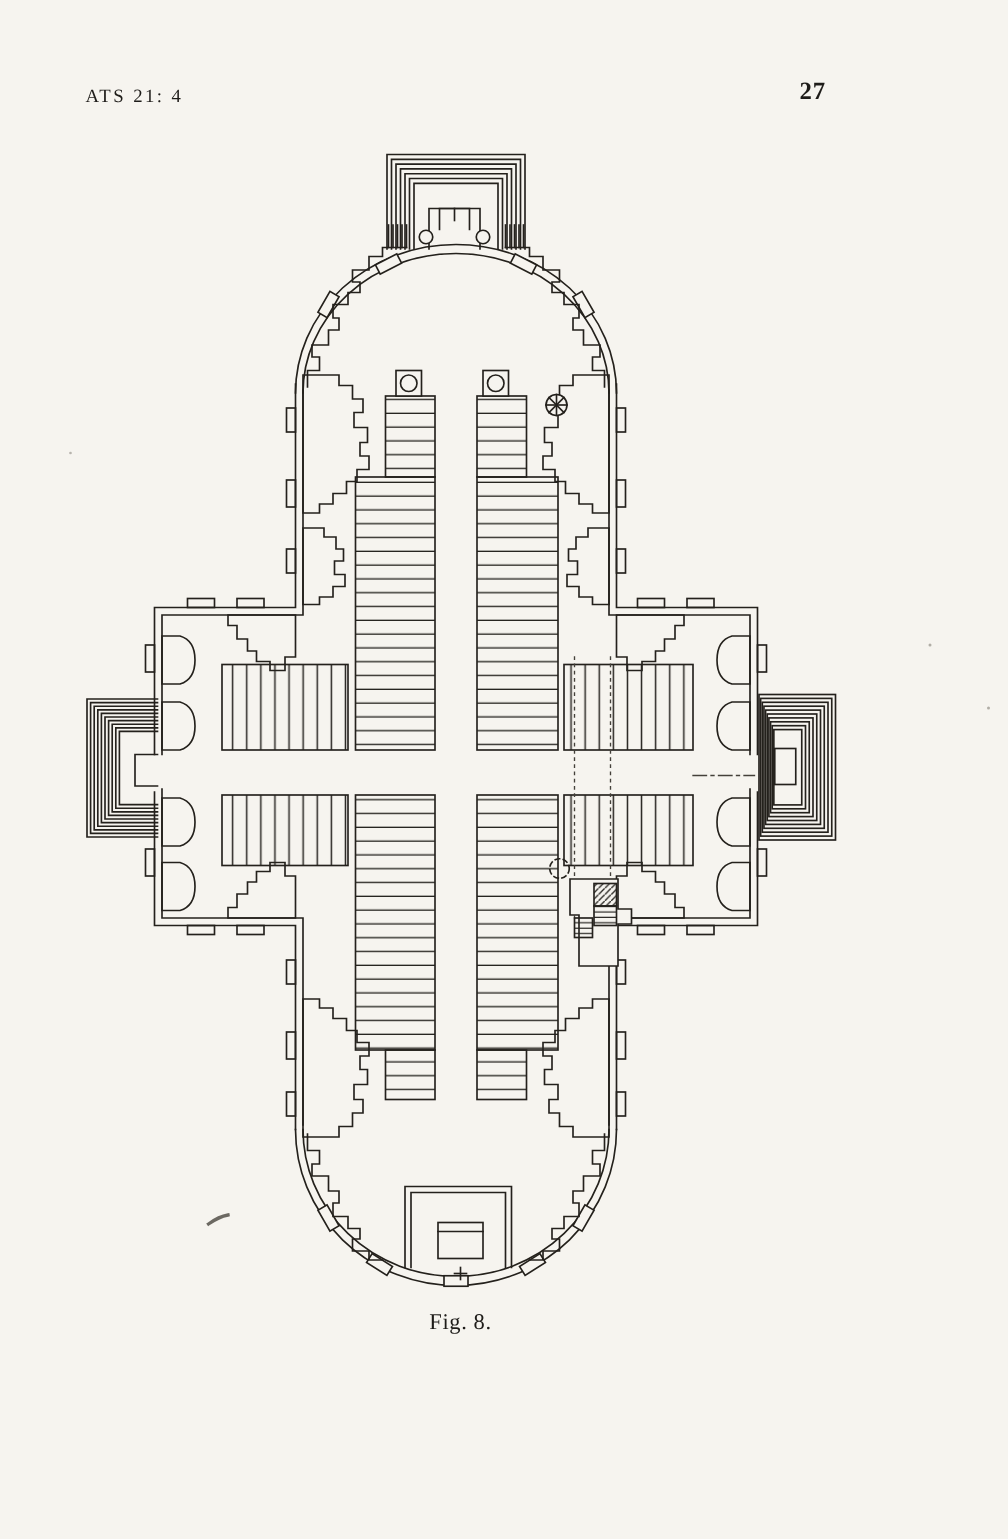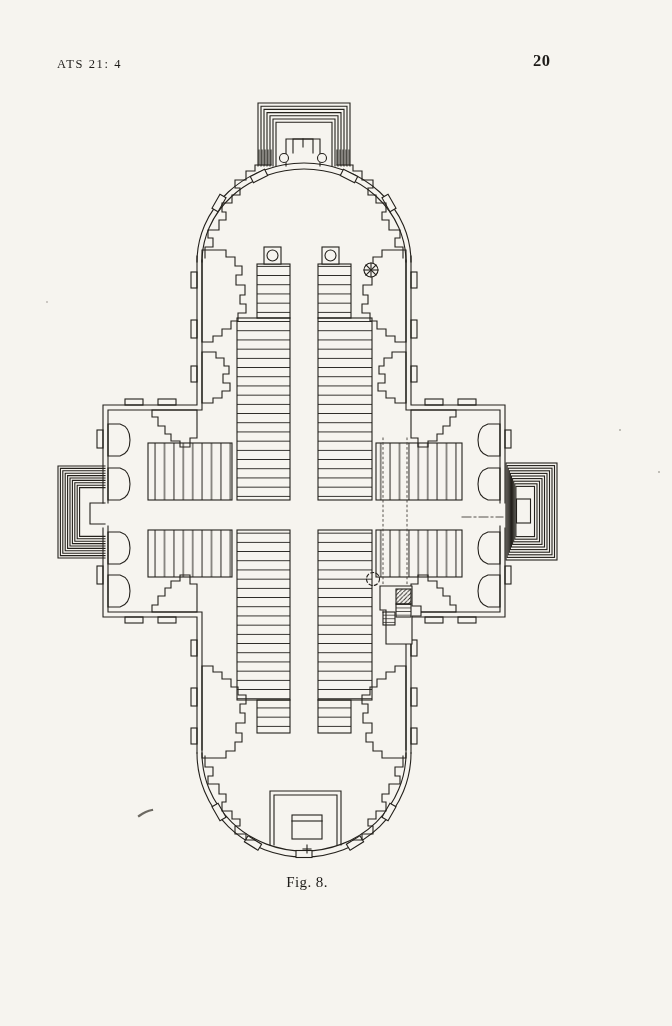--- a/index.html
+++ b/index.html
@@ -25,21 +25,21 @@
     position:absolute;left:247px;top:874px;width:120px;
     text-align:center;font-size:15px;letter-spacing:.4px;
   }
 </style>
 </head>
 <body>
 
 <div class="page">
 
   <div class="journal-ref">ATS 21: 4</div>
-  <div class="page-number">20</div>
+  <div class="page-number">27</div>
 
   <svg class="plan-svg" width="672" height="1026" viewBox="0 0 672 1026" fill="none" stroke="#24211c" stroke-width="1.1" stroke-linecap="square">
 
     <defs>
       <pattern id="rows" width="8" height="9.2" patternUnits="userSpaceOnUse">
         <line x1="0" y1="8.8" x2="8" y2="8.8" stroke="#262420" stroke-width="1"></line>
       </pattern>
       <pattern id="cols" width="9.4" height="8" patternUnits="userSpaceOnUse">
         <line x1="4.7" y1="0" x2="4.7" y2="8" stroke="#262420" stroke-width="1"></line>
       </pattern>

